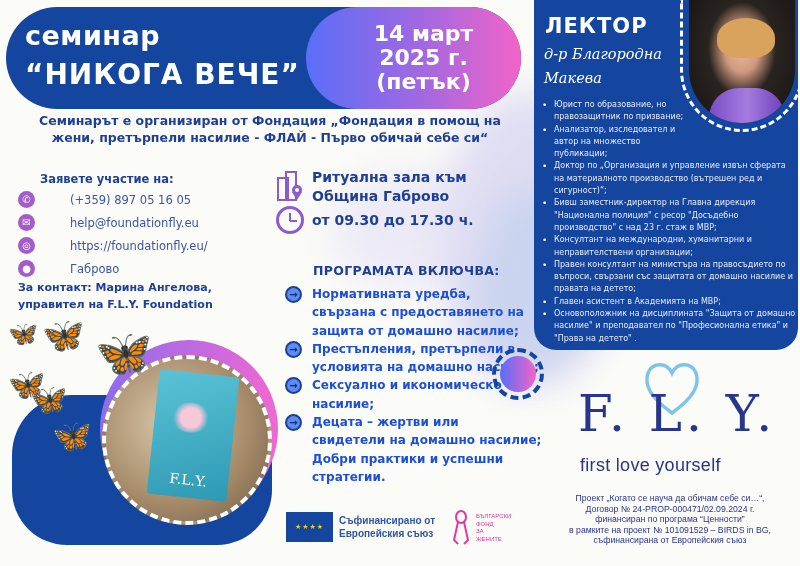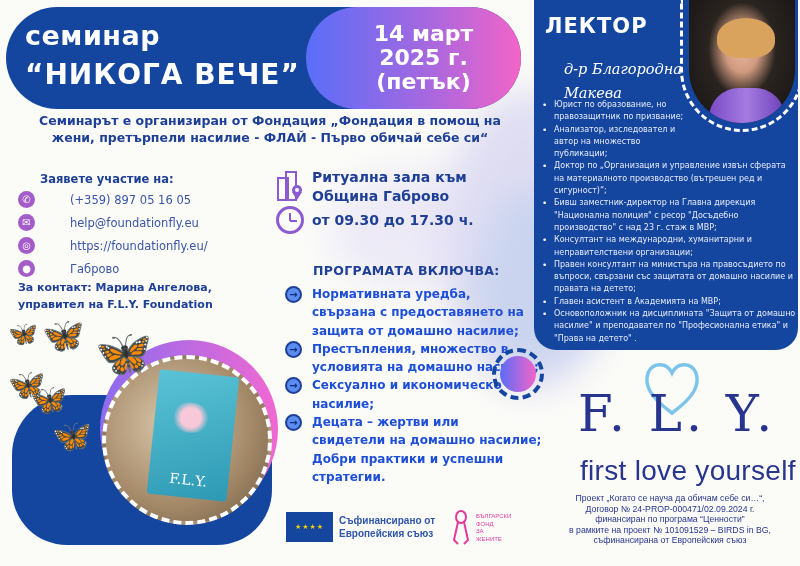--- a/index.html
+++ b/index.html
@@ -170,23 +170,23 @@
   
   .lector-panel {
     position: absolute; left: 534px; top: 0; width: 264px; height: 350px;
     background: #1446a0; border-radius: 0 0 22px 22px;
   }
   .lector-title {
     position: absolute; left: 545px; top: 14px;
     color: #fff; font-weight: bold; font-size: 21px; letter-spacing: 1px;
   }
   .lector-name {
-    position: absolute; left: 564px; top: 42px; width: 120px;
+    position: absolute; left: 544px; top: 42px; width: 120px;
     color: #fff; font-style: italic; font-family: "DejaVu Serif", serif;
-    font-size: 14.5px; line-height: 24px; margin-top: 15px;
+    font-size: 14.5px; line-height: 24px;
   }
   .portrait {
     position: absolute; left: 680px; top: 0; width: 124px; height: 132px;
     border-radius: 0 0 62px 62px;
     border: 3.5px dashed #fff; border-top: none;
     padding: 6px; padding-top: 0;
   }
   .portrait-inner {
     width: 100%; height: 100%;
     border-radius: 0 0 56px 56px;
@@ -214,21 +214,21 @@
   }
   .fly-heart {
     position: absolute; left: 640px; top: 355px; width: 64px; height: 64px;
   }
   .fly-letters {
     position: absolute; left: 578px; top: 385px;
     font-family: "DejaVu Serif", serif; font-size: 50px; color: #27358e; letter-spacing: 4px;
   }
   .fly-tagline {
     position: absolute; left: 580px; top: 455px;
-    font-family: "Liberation Sans", sans-serif; font-size: 28px; color: #27358e; letter-spacing: 0.3px;
+    font-family: "Liberation Sans", sans-serif; font-size: 18px; color: #27358e; letter-spacing: 0.3px;
   }
   .project-text {
     position: absolute; left: 545px; top: 493px; width: 250px;
     text-align: center; font-family: "Liberation Sans", sans-serif;
     font-size: 8.7px; line-height: 10.5px; color: #27358e;
   }
 </style>
 </head>
 <body>
 
@@ -311,21 +311,21 @@
     <span class="arrow-icon">→</span>
     <div class="program-text">
       <div>Нормативната уредба,</div>
       <div>свързана с предоставянето на</div>
       <div>защита от домашно насилие;</div>
     </div>
   </div>
   <div class="program-item">
     <span class="arrow-icon">→</span>
     <div class="program-text">
-      <div>Престъпления, множество в</div>
+      <div>Престъпления, претърпели в</div>
       <div>условията на домашно насилие;</div>
     </div>
   </div>
   <div class="program-item">
     <span class="arrow-icon">→</span>
     <div class="program-text">
       <div>Сексуално и икономическо</div>
       <div>насилие;</div>
     </div>
   </div>

